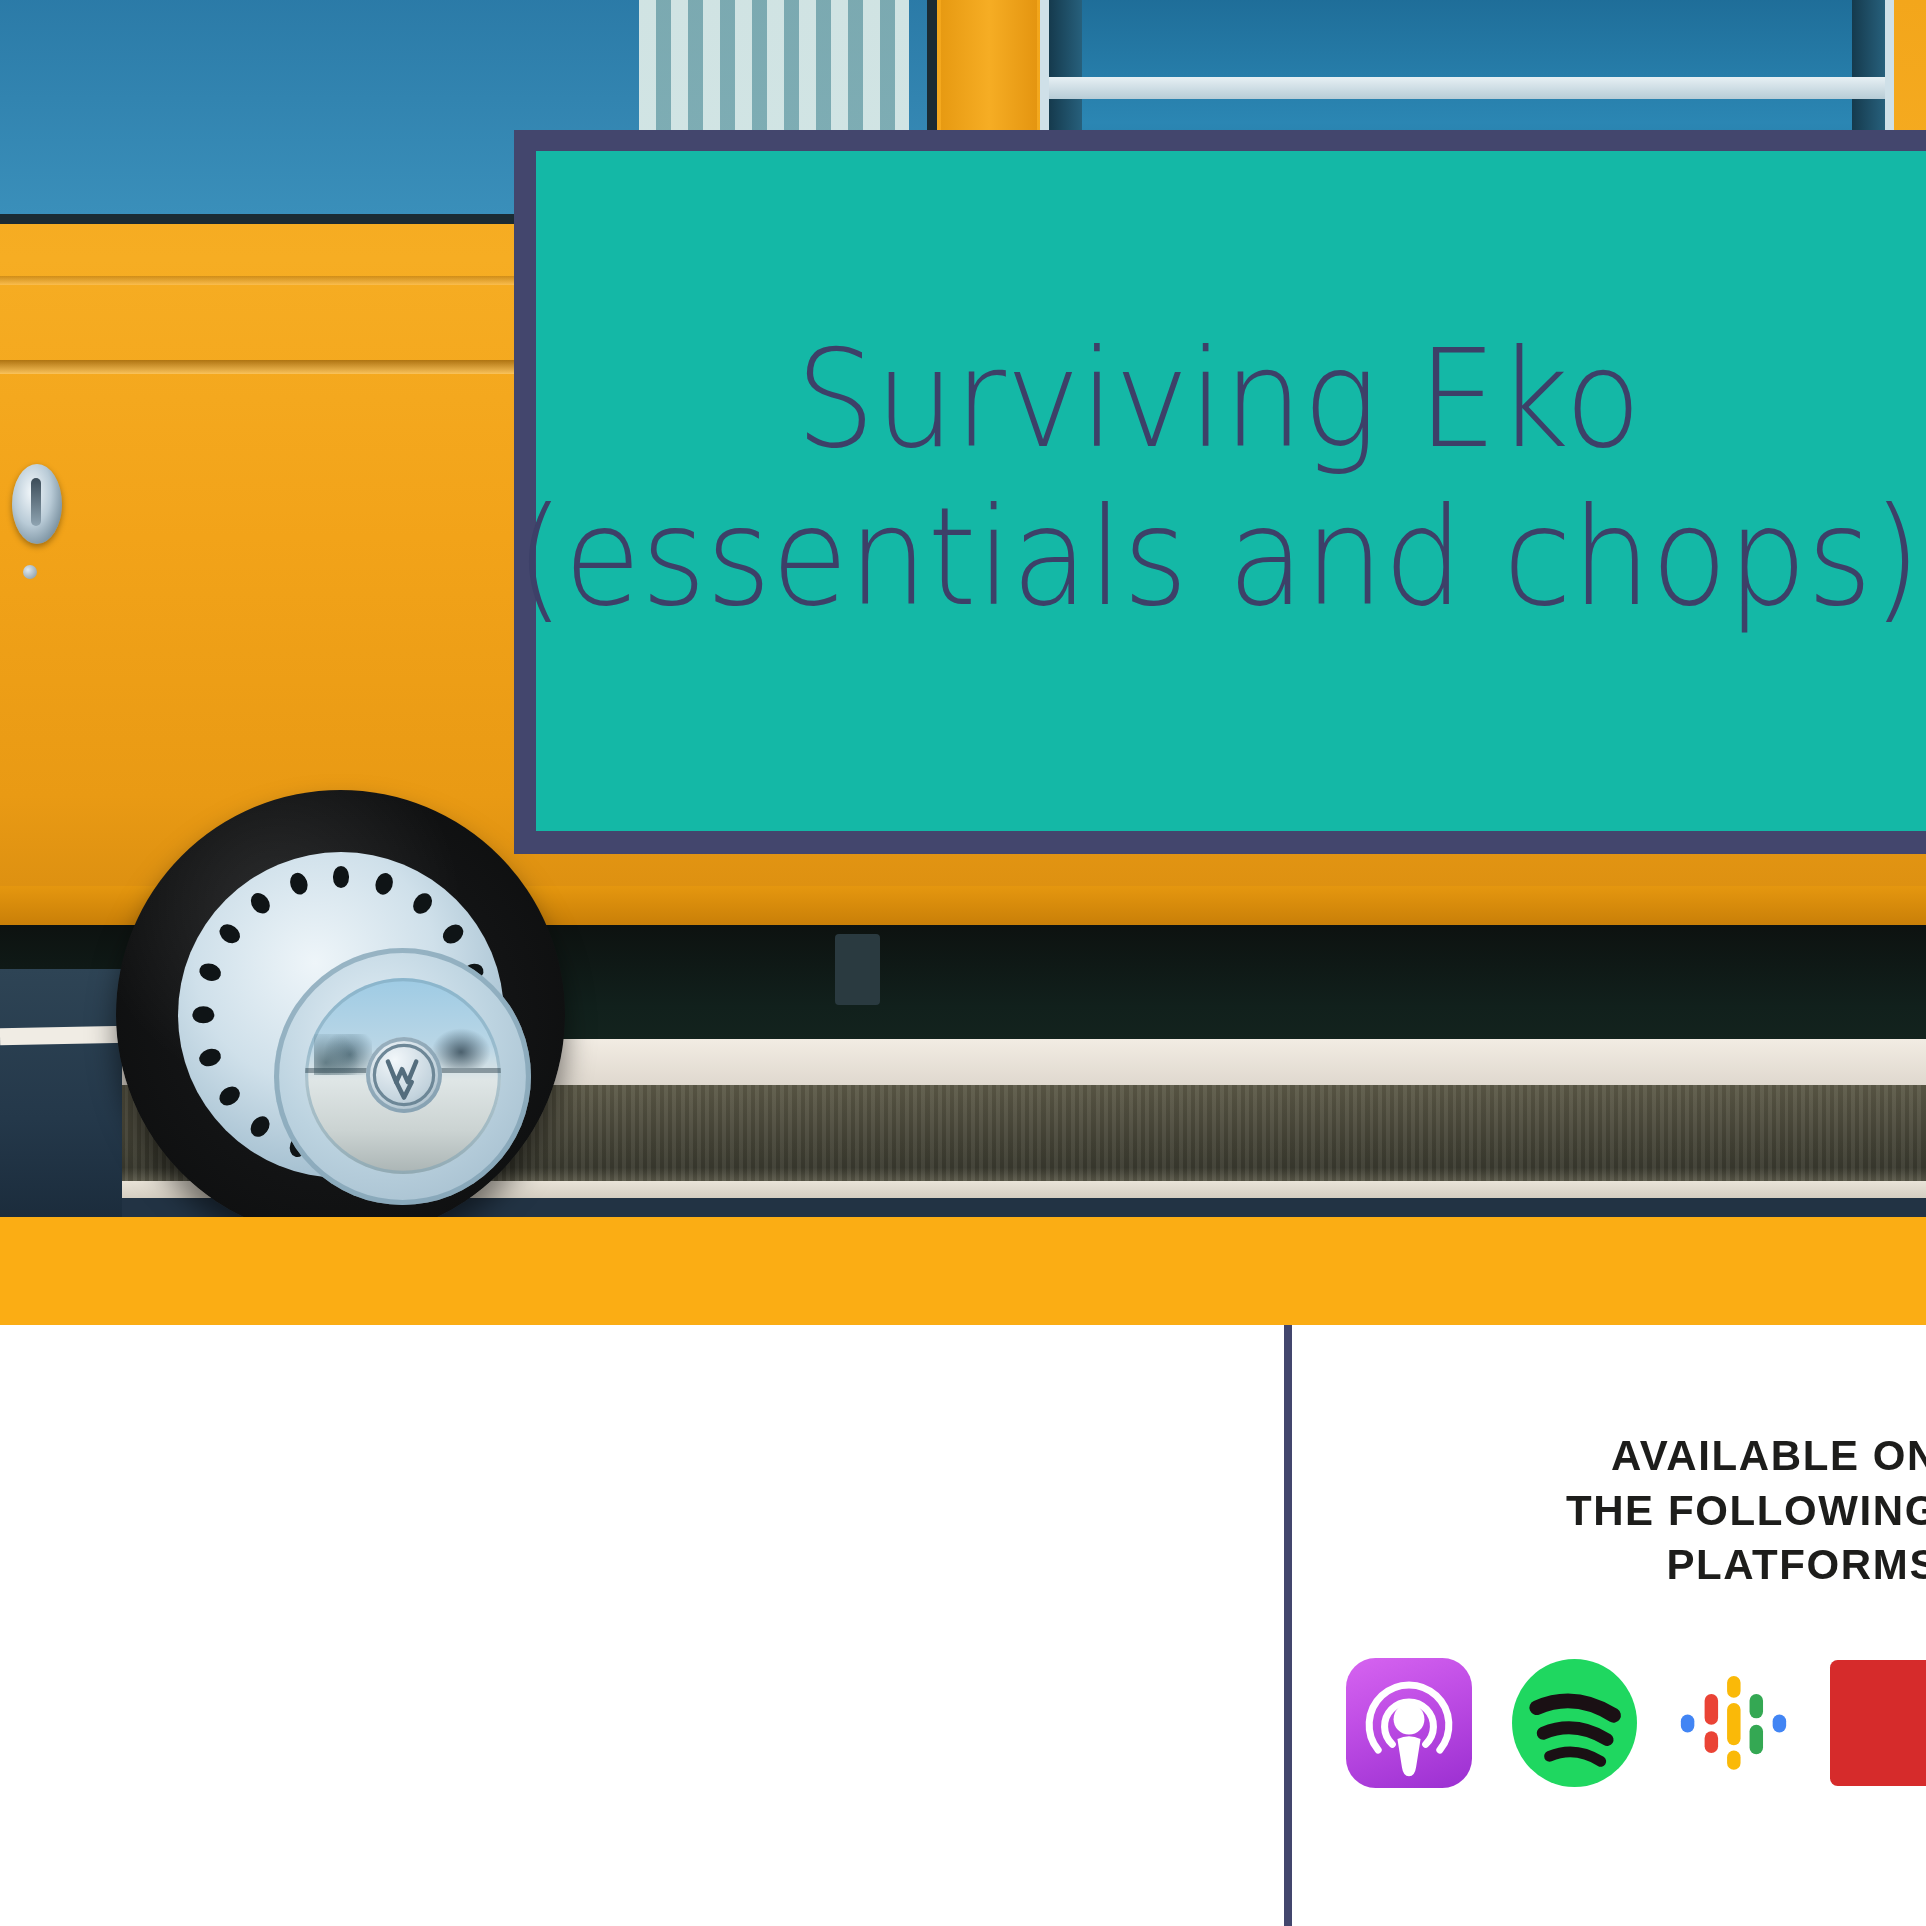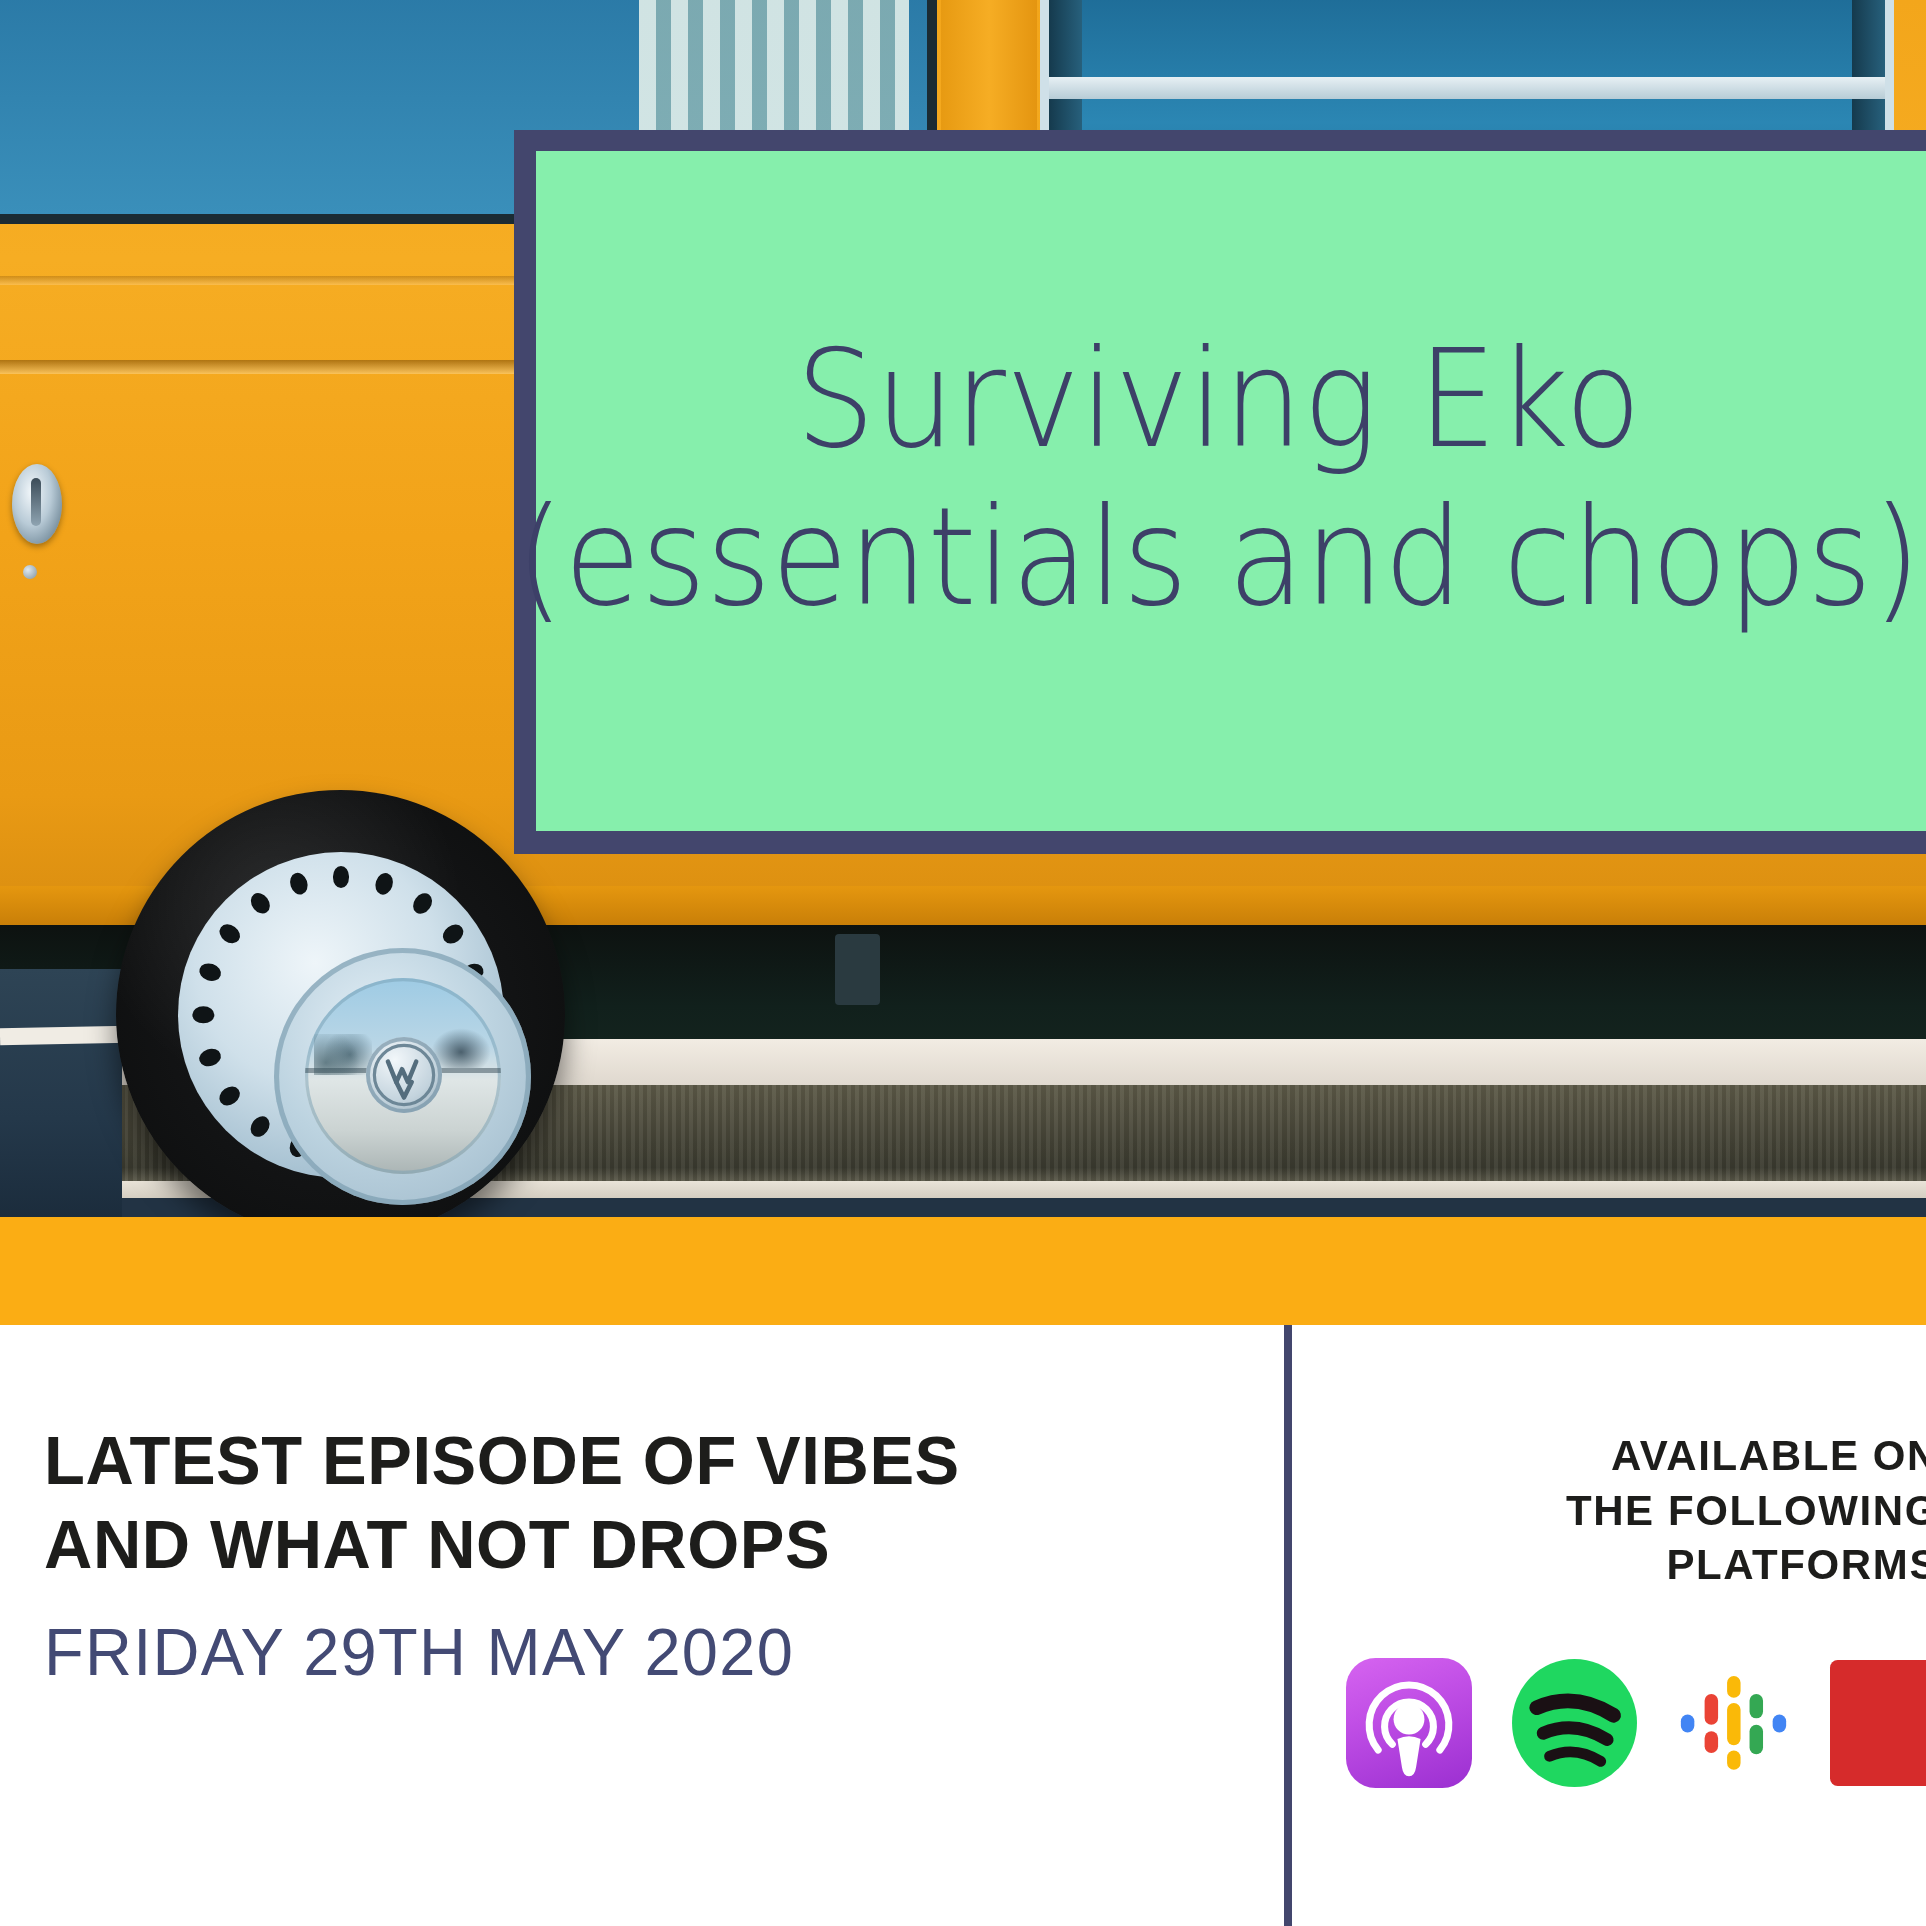--- a/index.html
+++ b/index.html
@@ -329,21 +329,21 @@
     position: absolute;
     left: 514px; top: 130px;
     width: 1412px; height: 724px;
     background: #43466d;
     box-sizing: border-box;
     padding: 20.5px 0 23px 22px;
   }
   .title-card-inner {
     width: 100%;
     height: 100%;
-    background: #86efac;
+    background: #14b8a6;
     display: flex;
     flex-direction: column;
     align-items: center;
     justify-content: center;
     box-sizing: border-box;
     padding: 26px 51px 51px 26px;
   }
   .title-line {
     color: #3d4068;
     font-family: "DejaVu Sans", sans-serif;
@@ -545,25 +545,20 @@
   <div class="title-card">
     <div class="title-card-inner">
       <div class="title-line title-line-1">Surviving Eko</div>
       <div class="title-line title-line-2">(essentials and chops)</div>
     </div>
   </div>
 
   <div class="bottom"></div>
   <div class="divider"></div>
 
-  <div class="bl">
-    <div class="bl-headline">LATEST EPISODE OF VIBES</div>
-    <div class="bl-headline">AND WHAT NOT DROPS</div>
-    <div class="bl-date">FRIDAY 29TH MAY 2020</div>
-  </div>
 
   <div class="br">
     <div class="br-line">AVAILABLE ON</div>
     <div class="br-line">THE FOLLOWING</div>
     <div class="br-line">PLATFORMS</div>
   </div>
 
   <div class="platform-row">
 
     <div class="pf pf-apple">

